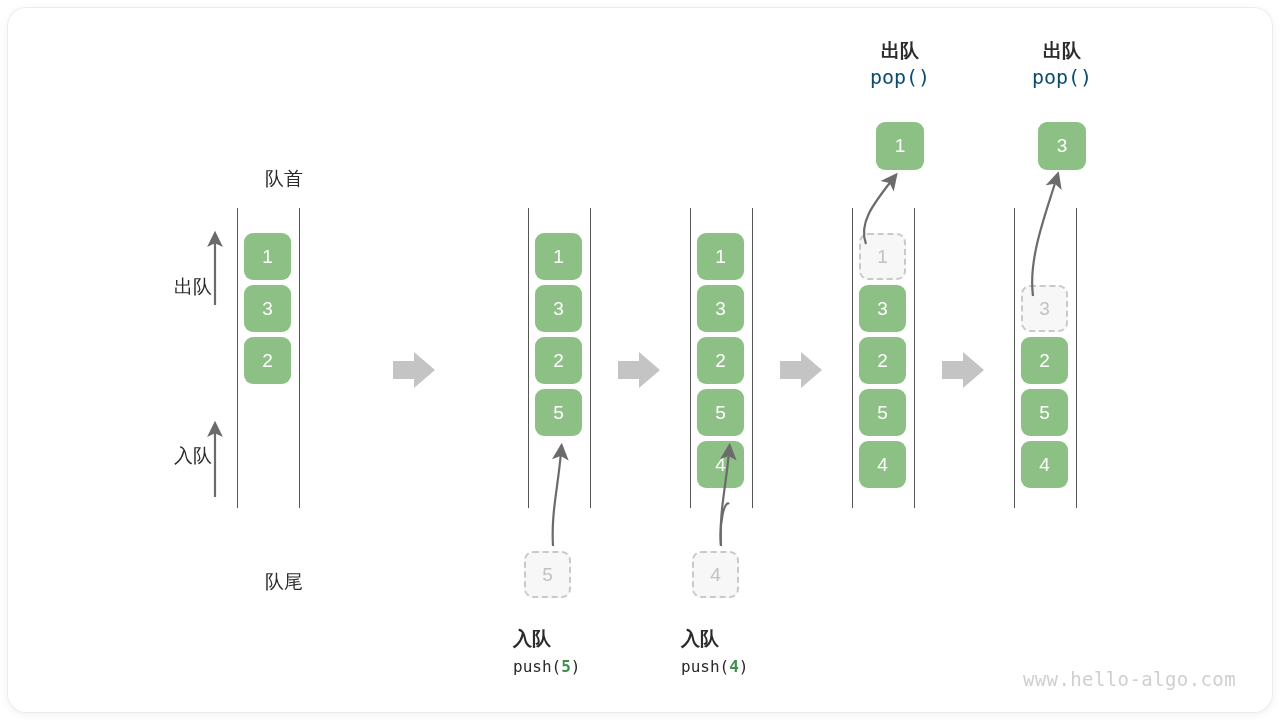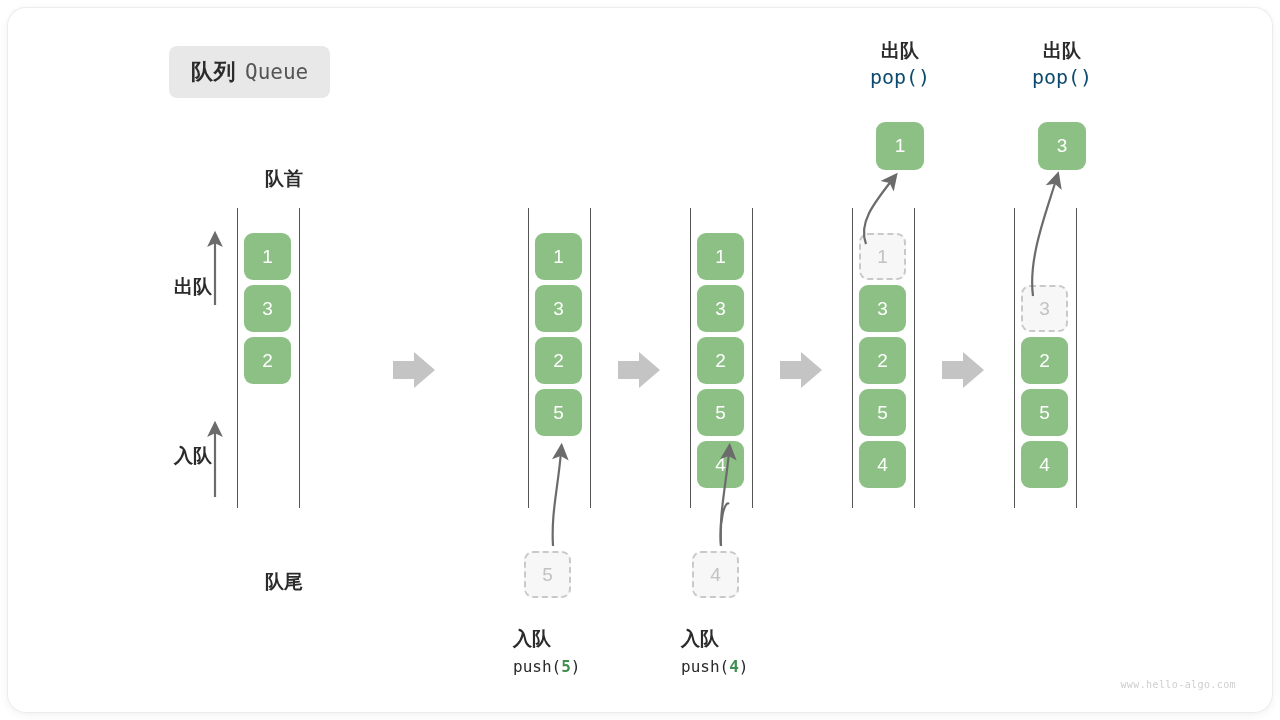--- a/index.html
+++ b/index.html
@@ -21,21 +21,21 @@
     position:absolute;left:161px;top:38px;
     height:52px;min-width:160px;
     background:#e8e8e8;border-radius:8px;
     display:flex;align-items:center;justify-content:center;
     gap:9px;padding:0 22px;box-sizing:border-box;
   }
   #title-badge .cn{font-size:22px;font-weight:bold;color:#2b2b2b;letter-spacing:.5px;}
   #title-badge .en{font-family:"DejaVu Sans Mono","Liberation Mono",monospace;font-size:21px;color:#555;}
 
   
-  .cap{position:absolute;font-size:19px;font-weight:bold;color:#2b2b2b;white-space:nowrap;padding-left:21px;}
+  .cap{position:absolute;font-size:19px;font-weight:normal;color:#2b2b2b;white-space:nowrap;padding-left:21px;}
   .hdr{position:absolute;text-align:center;white-space:nowrap;width:120px;}
   .hdr .l1{font-size:19px;font-weight:bold;color:#2b2b2b;line-height:25px;}
   .hdr .l2{font-family:"DejaVu Sans Mono","Liberation Mono",monospace;font-size:20px;color:#0c4a6e;line-height:28px;}
   .opn{position:absolute;text-align:left;white-space:nowrap;}
   .opn .l1{font-size:19px;font-weight:bold;color:#2b2b2b;line-height:27px;}
   .opn .l2{font-family:"DejaVu Sans Mono","Liberation Mono",monospace;font-size:16px;color:#2b2b2b;line-height:30px;}
   .opn .arg{color:#3f8f4f;font-weight:bold;}
 
   
   .rail{position:absolute;width:1px;background:#555;}
@@ -49,34 +49,30 @@
   }
   .cell.ghost{
     background:#f7f7f7;border:2px dashed #c9c9c9;color:#c2c2c2;
   }
   .cell.pop{width:48px;height:48px;}
 
   
   #watermark{
     position:absolute;right:36px;bottom:22px;
     font-family:"DejaVu Sans Mono","Liberation Mono",monospace;
-    font-size:10px;color:#cfcfcf;letter-spacing:.4px;
+    font-size:19px;color:#cfcfcf;letter-spacing:.4px;
   }
   svg.ov{position:absolute;left:0;top:0;width:1264px;height:704px;overflow:visible;}
 </style>
 </head>
 <body>
 
 <div id="card">
   <div class="stage">
 
-    <div id="title-badge">
-      <span class="cn">队列</span>
-      <span class="en">Queue</span>
-    </div>
 
     <div class="cap" style="left:236px;top:158px;">队首</div>
     <div class="cap" style="left:236px;top:561px;">队尾</div>
     <div class="cap" style="left:145px;top:266px;">出队</div>
     <div class="cap" style="left:145px;top:435px;">入队</div>
 
     <div class="rail" style="left:229px;top:200px;height:300px;"></div>
     <div class="rail" style="left:291px;top:200px;height:300px;"></div>
 
     <div class="cell" style="left:236px;top:225px;">1</div>

